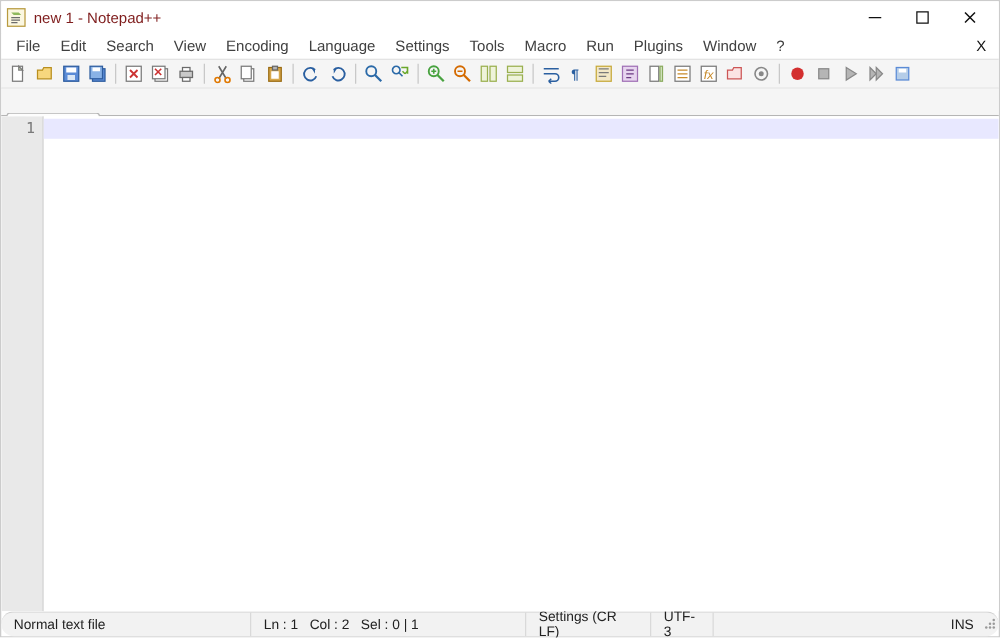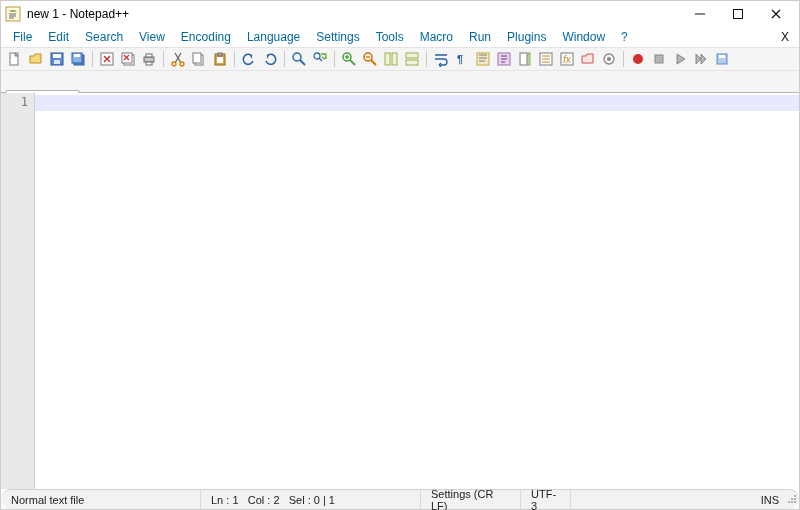--- a/index.html
+++ b/index.html
@@ -1,25 +1,25 @@
 <!DOCTYPE html>
 <html><head>
 <meta charset="utf-8">
 <style>
   * { box-sizing: border-box; margin: 0; padding: 0; }
   body { font-family: "Segoe UI", Tahoma, sans-serif; font-size: 12px; background: #fff; width: 800px; height: 510px; overflow: hidden; color: #000; }
   .window { width: 800px; height: 510px; display: flex; flex-direction: column; border: 1px solid #ccc; }
   .titlebar { height: 26px; display: flex; align-items: center; padding: 0 4px; background: #fff; }
   .titlebar .app-icon { width: 16px; height: 16px; margin-right: 6px; }
-  .titlebar .title { flex: 1; font-size: 12px; color: #000000; }
+  .titlebar .title { flex: 1; font-size: 12px; color: #7f1d1d; }
   .winbtns { display: flex; }
   .winbtn { width: 38px; height: 22px; display: flex; align-items: center; justify-content: center; }
   .winbtn svg { display: block; }
   .menubar { height: 20px; display: flex; align-items: center; padding: 0 4px; background: #fff; }
-  .menubar .item { padding: 2px 8px; font-size: 12px; color: #0369a1; }
+  .menubar .item { padding: 2px 8px; font-size: 12px; color: #404040; }
   .menubar .spacer { flex: 1; }
   .menubar .xbtn { font-size: 12px; padding: 2px 6px; color: #111; cursor: default; }
   .toolbar { height: 24px; display: flex; align-items: center; padding: 0 4px; gap: 1px; background: #f5f5f5; border-top: 1px solid #e3e3e3; border-bottom: 1px solid #e3e3e3; }
   .tb { width: 20px; height: 20px; display: flex; align-items: center; justify-content: center; border: 1px solid transparent; border-radius: 2px; }
   .sep { width: 1px; height: 16px; background: #c8c8c8; margin: 0 3px; }
   .tabstrip { height: 22px; background: #f5f5f5; display: flex; align-items: flex-end; padding: 0 4px; border-bottom: 1px solid #b5b5b5; }
   .tab { height: 20px; background: #fdfdfd; border: 1px solid #b5b5b5; border-bottom: 1px solid #fdfdfd; display: flex; align-items: center; padding: 0 8px 0 4px; gap: 4px; font-size: 11px; position: relative; top: 18px; border-radius: 3px 3px 0 0; }
   .tab .ficon { width: 14px; height: 14px; }
   .tab .closex { width: 10px; height: 10px; display: flex; align-items: center; justify-content: center; }
   .editor { flex: 1; display: flex; background: #fff; position: relative; overflow: hidden; }

